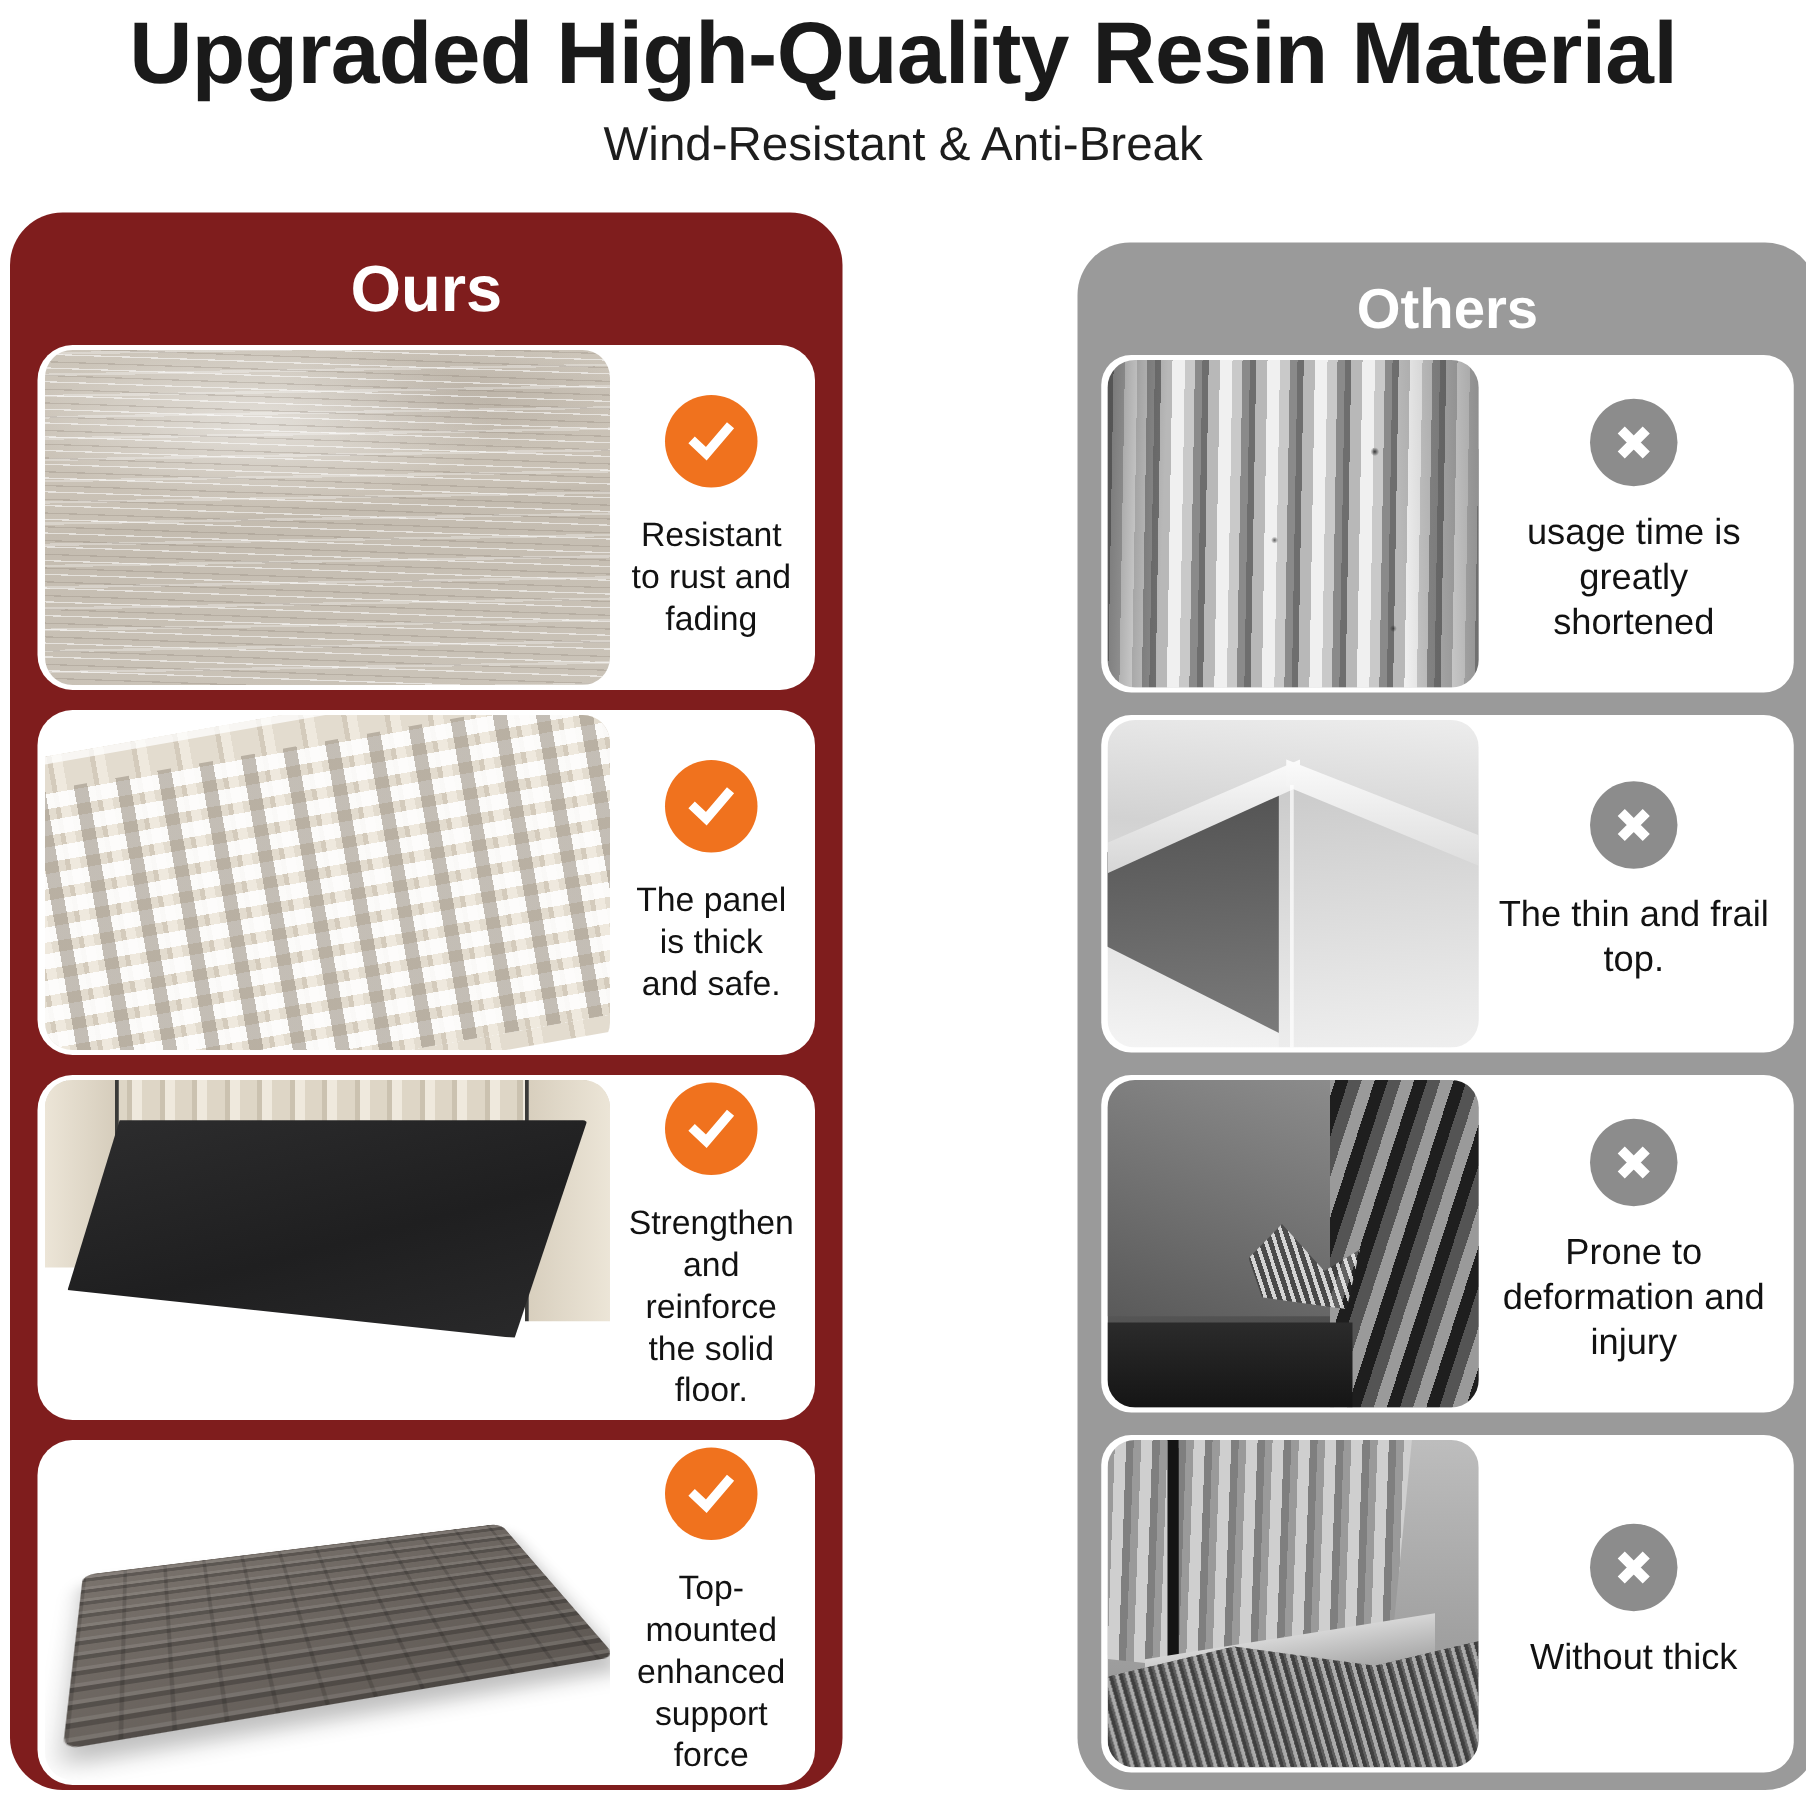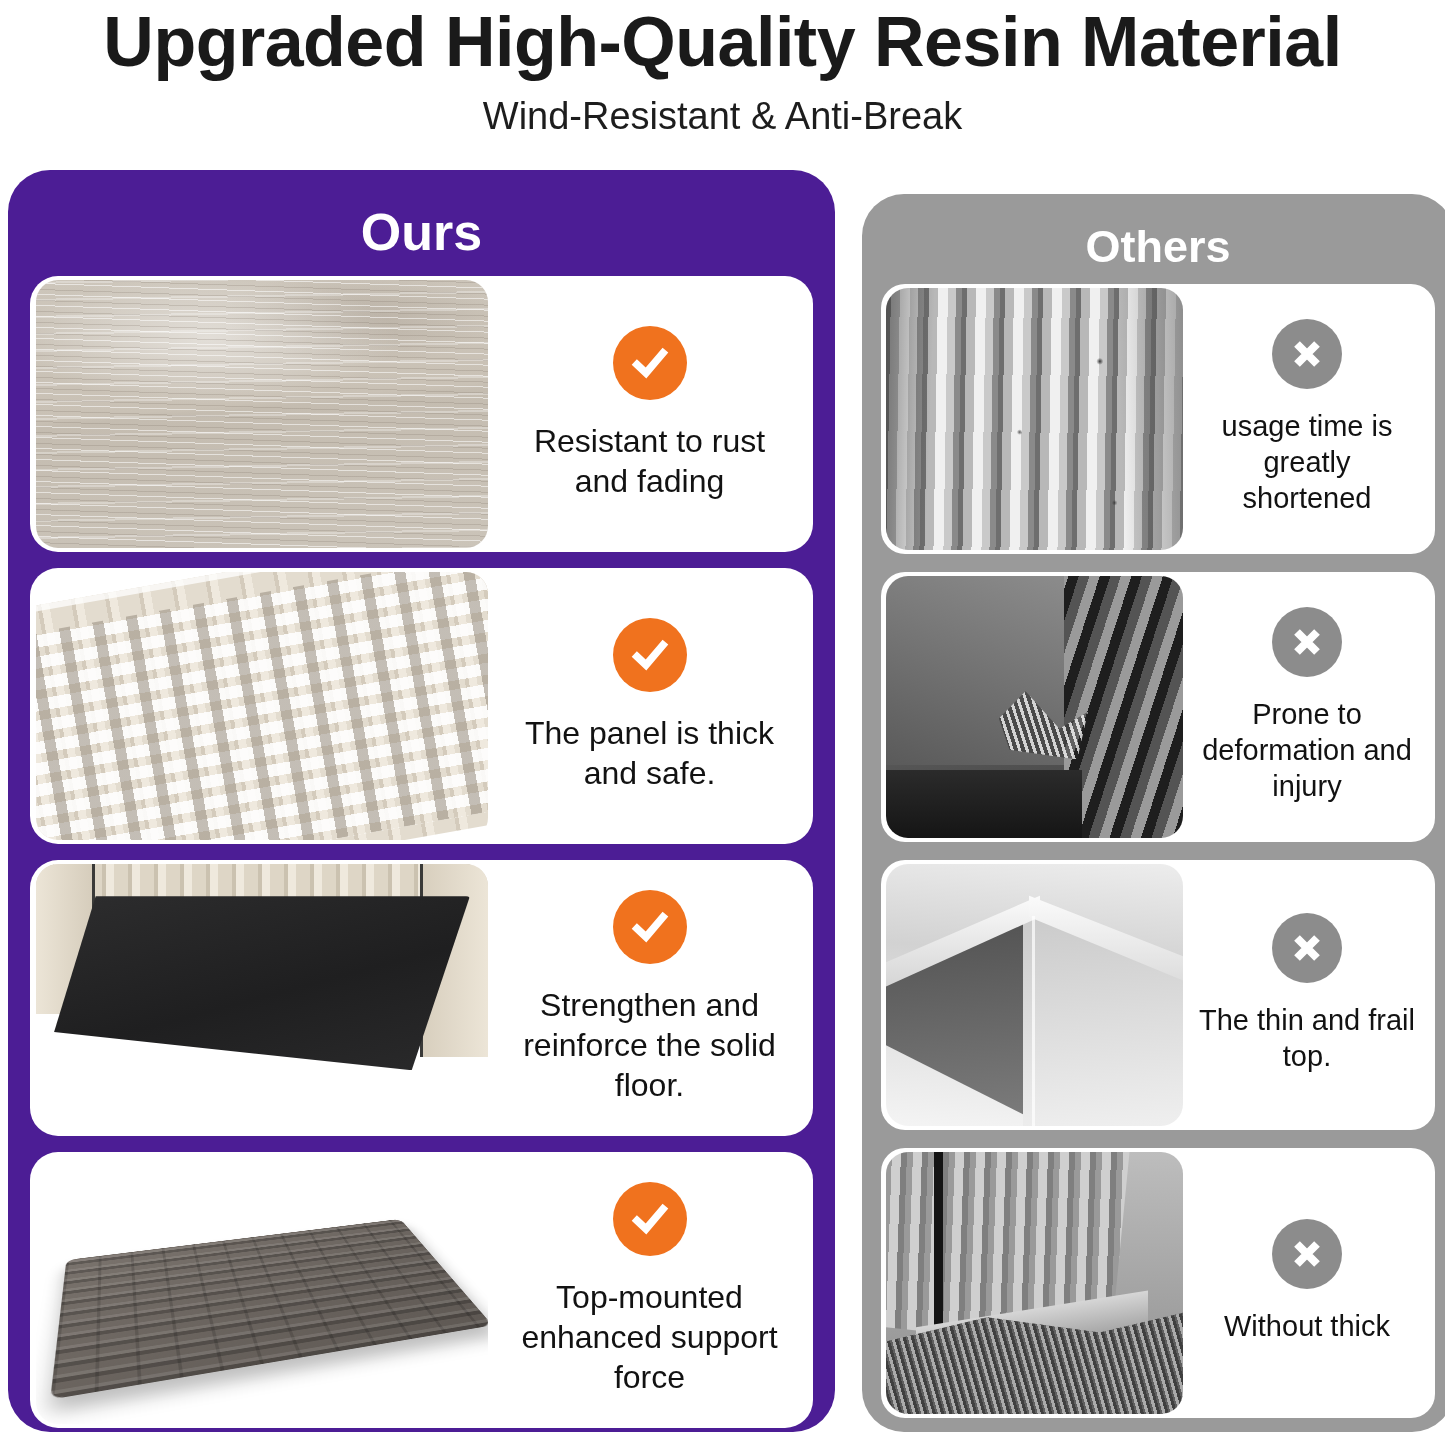--- a/index.html
+++ b/index.html
@@ -52,23 +52,23 @@
     height: 1276px;
   }
 
   .panel {
     position: absolute;
     border-radius: 42px;
   }
   .panel-ours {
     left: 8px;
     top: 12px;
-    width: 827px;
+    width: 666px;
     height: 1262px;
-    background: #4c1d95;
+    background: #7f1d1d;
   }
   .panel-others {
     left: 846px;
     top: 36px;
     width: 592px;
     height: 1238px;
     background: #9a9a9a;
     margin-left: 16px;
   }
 
@@ -390,21 +390,21 @@
     width: 70px; height: 70px;
     background: #8c8c8c;
     margin-bottom: 20px;
   }
   .badge svg { display: block; }
 
   .rowlabel {
     color: #121212;
     line-height: 1.24;
   }
-  .panel-ours .rowlabel { font-size: 32px; max-width: 262px; }
+  .panel-ours .rowlabel { font-size: 27px; max-width: 262px; }
   .panel-others .rowlabel { font-size: 29px; max-width: 228px; }
 </style>
 </head>
 <body>
 
 <div class="page">
 
   <div class="heading">
     <div class="title">Upgraded High-Quality Resin Material</div>
     <div class="subtitle">Wind-Resistant &amp; Anti-Break</div>
@@ -498,39 +498,20 @@
               <div class="streaks"></div>
             </div>
           </div>
           <div class="rowtext">
             <div class="badge badge-x">
               <svg width="40" height="40" viewBox="0 0 40 40" aria-hidden="true">
                 <path d="M10 10 L30 30 M30 10 L10 30" fill="none" stroke="#ffffff" stroke-width="8" stroke-linecap="butt"></path>
               </svg>
             </div>
             <div class="rowlabel">usage time is greatly shortened</div>
-          </div>
-        </div>
-
-        <div class="row">
-          <div class="thumb">
-            <div class="thumb-inner tex-gray tex-bent">
-              <div class="face"></div>
-              <div class="fold"></div>
-              <div class="tear"></div>
-              <div class="base"></div>
-            </div>
-          </div>
-          <div class="rowtext">
-            <div class="badge badge-x">
-              <svg width="40" height="40" viewBox="0 0 40 40" aria-hidden="true">
-                <path d="M10 10 L30 30 M30 10 L10 30" fill="none" stroke="#ffffff" stroke-width="8" stroke-linecap="butt"></path>
-              </svg>
-            </div>
-            <div class="rowlabel">Prone to deformation and injury</div>
           </div>
         </div>
 
         <div class="row">
           <div class="thumb">
             <div class="thumb-inner tex-gray tex-roof">
               <div class="gableL"></div>
               <div class="gableR"></div>
               <div class="ridgeL"></div>
               <div class="ridgeR"></div>
@@ -542,20 +523,39 @@
               <svg width="40" height="40" viewBox="0 0 40 40" aria-hidden="true">
                 <path d="M10 10 L30 30 M30 10 L10 30" fill="none" stroke="#ffffff" stroke-width="8" stroke-linecap="butt"></path>
               </svg>
             </div>
             <div class="rowlabel">The thin and frail top.</div>
           </div>
         </div>
 
         <div class="row">
           <div class="thumb">
+            <div class="thumb-inner tex-gray tex-bent">
+              <div class="face"></div>
+              <div class="fold"></div>
+              <div class="tear"></div>
+              <div class="base"></div>
+            </div>
+          </div>
+          <div class="rowtext">
+            <div class="badge badge-x">
+              <svg width="40" height="40" viewBox="0 0 40 40" aria-hidden="true">
+                <path d="M10 10 L30 30 M30 10 L10 30" fill="none" stroke="#ffffff" stroke-width="8" stroke-linecap="butt"></path>
+              </svg>
+            </div>
+            <div class="rowlabel">Prone to deformation and injury</div>
+          </div>
+        </div>
+
+        <div class="row">
+          <div class="thumb">
             <div class="thumb-inner tex-gray tex-nofloor">
               <div class="wall"></div>
               <div class="postdark"></div>
               <div class="sill"></div>
               <div class="grass"></div>
             </div>
           </div>
           <div class="rowtext">
             <div class="badge badge-x">
               <svg width="40" height="40" viewBox="0 0 40 40" aria-hidden="true">

